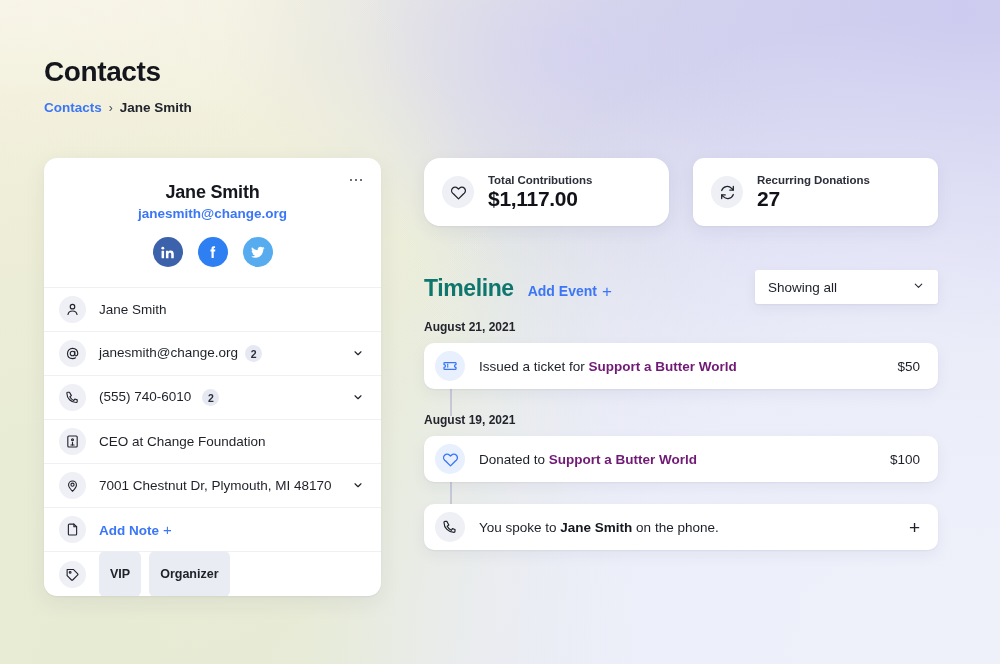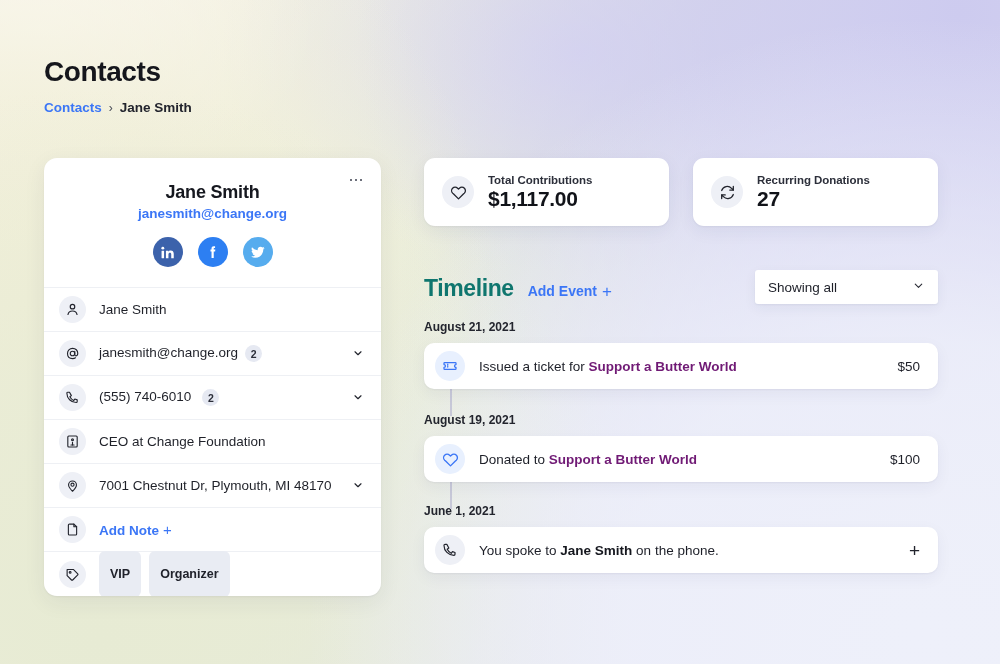--- a/index.html
+++ b/index.html
@@ -174,21 +174,21 @@
     position: absolute;
     top: 158px;
     height: 68px;
     background: #ffffff;
     border-radius: 11px;
     box-shadow: 0 1px 2px rgba(26,29,58,0.05), 0 5px 18px rgba(40,44,92,0.06);
     display: flex; align-items: center;
     gap: 14px;
     padding: 0 18px;
   }
-  #stat-contributions { left: 424px; width: 245px; }
+  #stat-contributions { left: 424px; width: 245px; border-radius: 16px; }
   #stat-recurring { left: 693px; width: 245px; }
   .stat-icon {
     width: 32px; height: 32px; border-radius: 50%;
     background: #eef0f6;
     display: flex; align-items: center; justify-content: center;
     flex: 0 0 32px;
   }
   .stat-label { font-size: 11.5px; font-weight: 700; color: #2c2f3a; letter-spacing: -0.05px; }
   .stat-value { font-size: 21px; font-weight: 700; color: #111319; letter-spacing: -0.3px; margin-top: 1px; }
 
@@ -489,21 +489,20 @@
         <span class="tl-text">
           <span>Donated to </span><span class="lnk">Support a Butter World</span>
         </span>
         <span class="tl-amount">$100</span>
       </div>
     </div>
 
     <div class="spacer-22"></div>
 
     <div class="tl-group">
-      <div class="tl-date">June 1, 2021</div>
       <div class="tl-event">
         <span class="tl-ic grey">
           <svg width="16" height="16" viewBox="0 0 24 24" fill="none" stroke="#22242d" stroke-width="1.8" stroke-linecap="round" stroke-linejoin="round">
             <path d="M7.2 3.5H4.6C3.7 3.5 3 4.2 3 5.1c0 8.2 6.7 14.9 14.9 14.9.9 0 1.6-.7 1.6-1.6v-2.6l-3.8-1.3-1.9 2.4c-2.6-1.3-4.7-3.4-6-6l2.4-1.9L7.2 3.5z"></path>
           </svg>
         </span>
         <span class="tl-text">
           <span>You spoke to </span><span class="strong">Jane Smith</span><span> on the phone.</span>
         </span>
         <span class="tl-plus">+</span>

